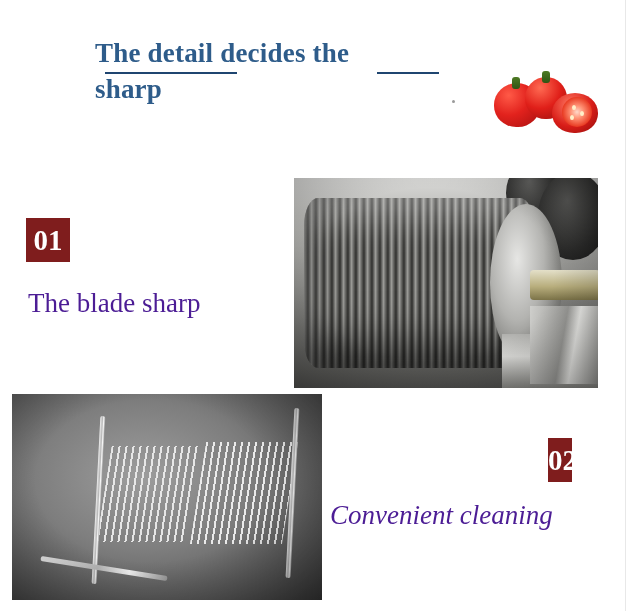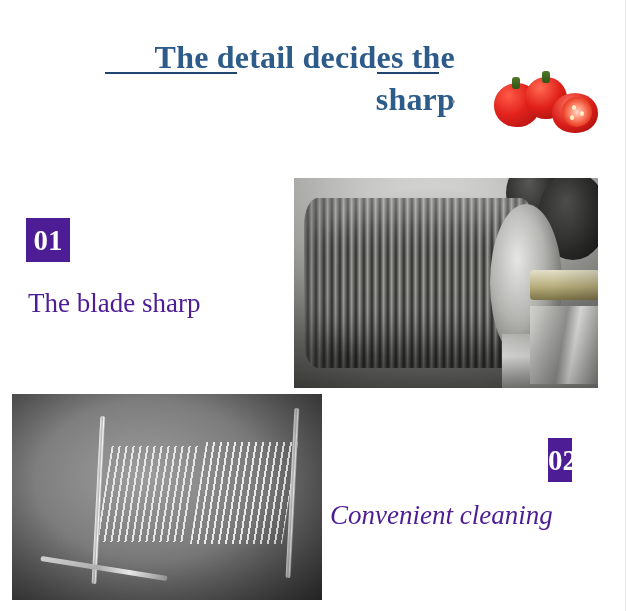--- a/index.html
+++ b/index.html
@@ -21,23 +21,23 @@
     left: 0;
     top: 0;
     width: 626px;
     height: 170px;
   }
   #headline {
     position: absolute;
     left: 95px;
     top: 36px;
     width: 360px;
-    text-align: right;
+    text-align: left;
     font-family: "Liberation Serif", serif;
-    font-size: 32px;
+    font-size: 27px;
     font-weight: bold;
     color: #2e5c8a;
     line-height: 1.32;
     letter-spacing: 0.2px;
   }
   
   .rule {
     position: absolute;
     background: #1f4570;
     height: 2px;
@@ -90,21 +90,21 @@
   .pep-stem {
     position: absolute;
     width: 8px; height: 12px;
     background: linear-gradient(180deg, #4e7a24, #2f5414);
     border-radius: 3px;
   }
 
   
   #badge-01, #badge-02 {
     position: absolute;
-    background: #4c1d95;
+    background: #7f1d1d;
     color: #ffffff;
     font-family: "Liberation Serif", serif;
     font-weight: bold;
     font-size: 29px;
     text-align: center;
     line-height: 44px;
   }
   #badge-01 { left: 26px;  top: 218px; width: 44px; height: 44px; }
   #badge-02 { left: 548px; top: 438px; width: 24px; height: 44px; }
 

